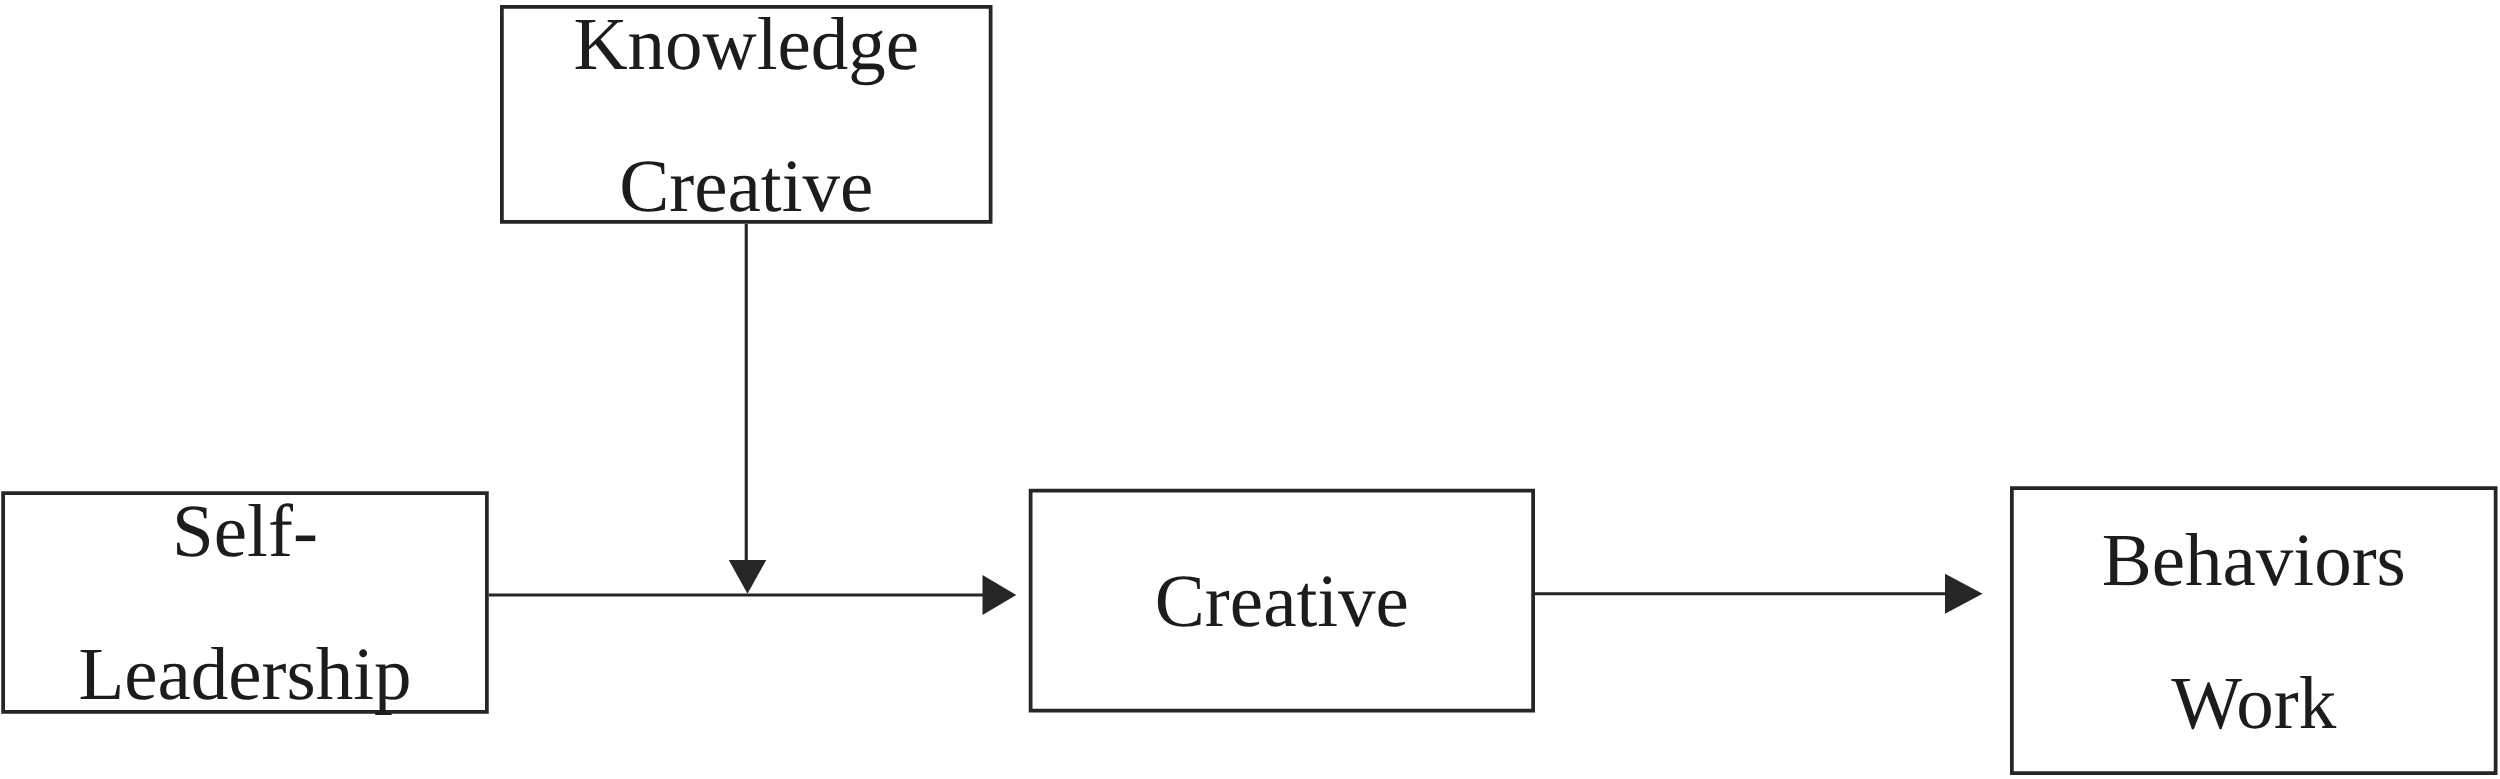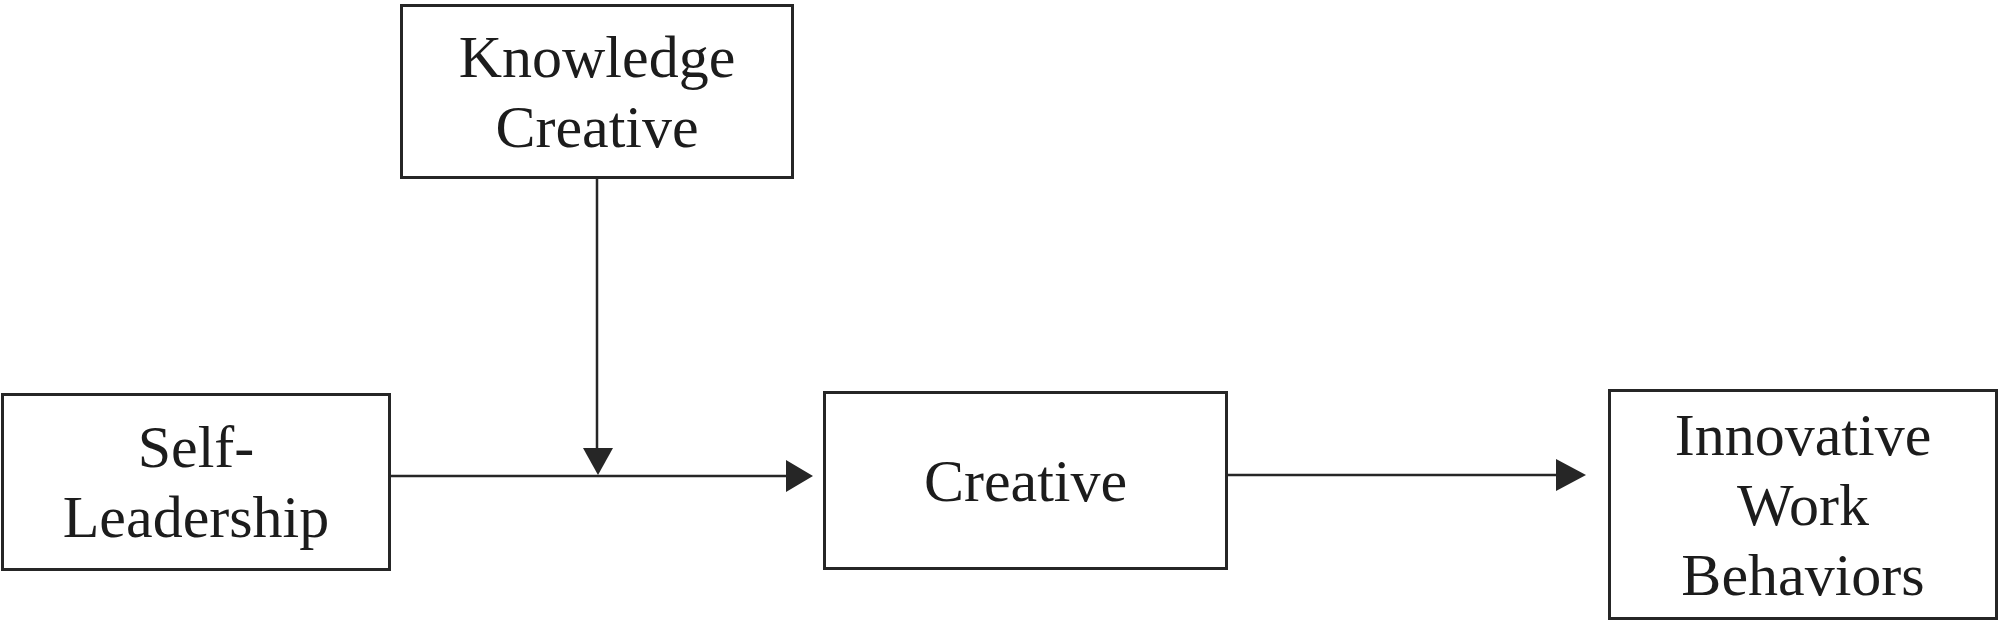--- a/index.html
+++ b/index.html
@@ -30,20 +30,21 @@
     border: 3px solid #262626;
     background: #ffffff;
     display: flex;
     flex-direction: column;
     align-items: center;
     justify-content: center;
     text-align: center;
     font-size: 60px;
     line-height: 70px;
     white-space: nowrap;
+    gap: 44px;
   }
   .node span { display: block; }
   #node-ks  { left: 400px;  top: 4px;   width: 394px; height: 175px; }
   #node-sl  { left: 1px;    top: 393px; width: 390px; height: 178px; text-align: right; }
   #node-cse { left: 823px;  top: 391px; width: 405px; height: 179px; }
   #node-iwb { left: 1608px; top: 389px; width: 390px; height: 231px; }
   .edge-line {
     stroke: #262626;
     stroke-width: 2.5;
     fill: none;
@@ -78,18 +79,17 @@
   <div class="node" id="node-sl">
     <span>Self-</span>
     <span>Leadership</span>
   </div>
 
   <div class="node" id="node-cse">
     <span>Creative</span>
   </div>
 
   <div class="node" id="node-iwb">
-    <span>Innovative</span>
+    <span>Behaviors</span>
     <span>Work</span>
-    <span>Behaviors</span>
   </div>
 
 </div>
 
 </body></html>

